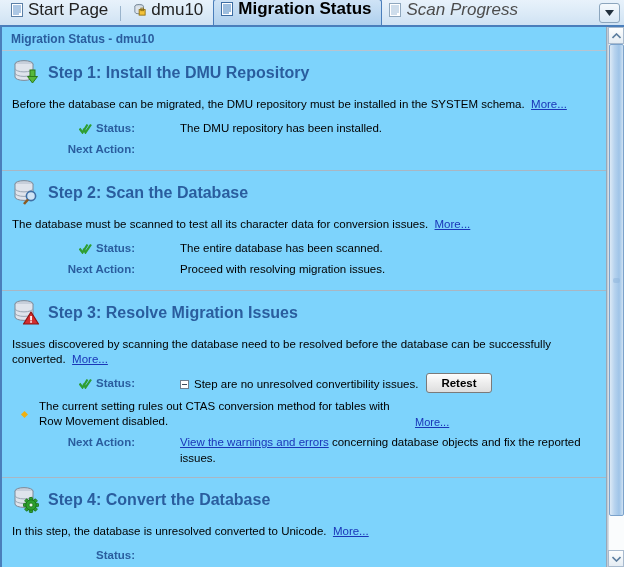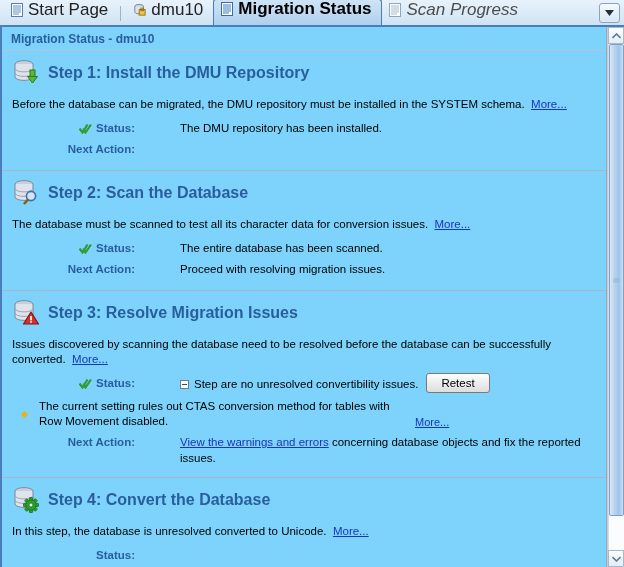--- a/index.html
+++ b/index.html
@@ -196,20 +196,21 @@
     background: linear-gradient(to bottom,#fdfdfd 0%, #ededed 50%, #dedede 100%);
     padding: 3px 14px;
     font-size: 11.5px;
     font-family: "Liberation Sans", sans-serif;
     color: #000;
     cursor: pointer;
     vertical-align: middle;
     margin-left: 8px;
     position: relative;
     top: -2px;
+    font-weight: bold;
   }
 
   .warn-row {
     display: flex;
     align-items: flex-start;
     margin: 4px 0 2px 0;
   }
   .warn-bullet {
     width: 5px; height: 5px;
     background: #f0b010;

